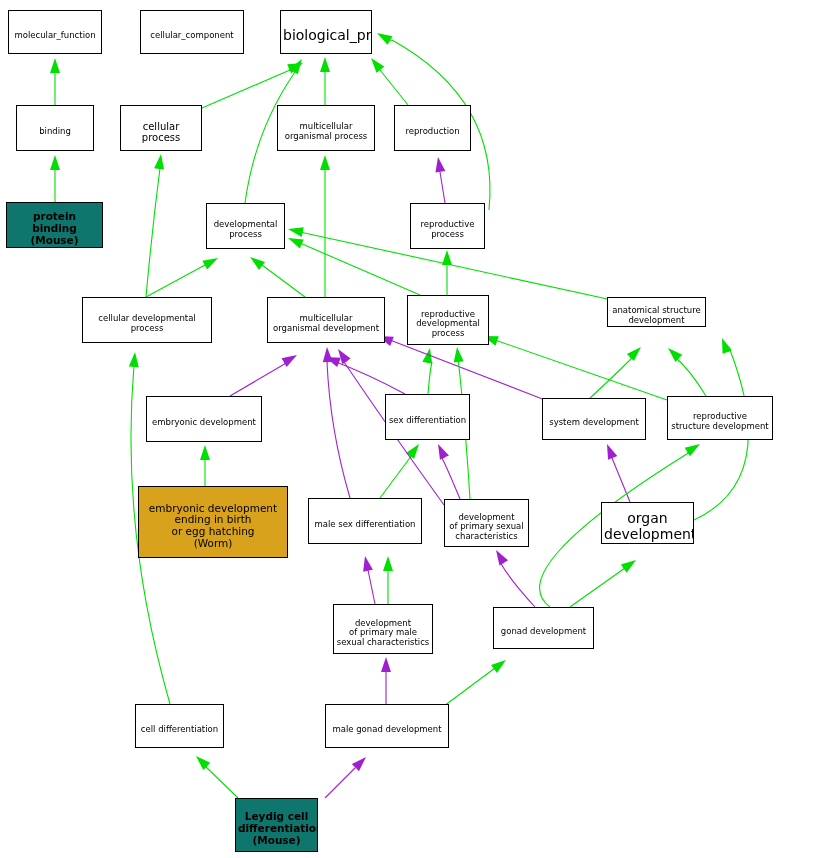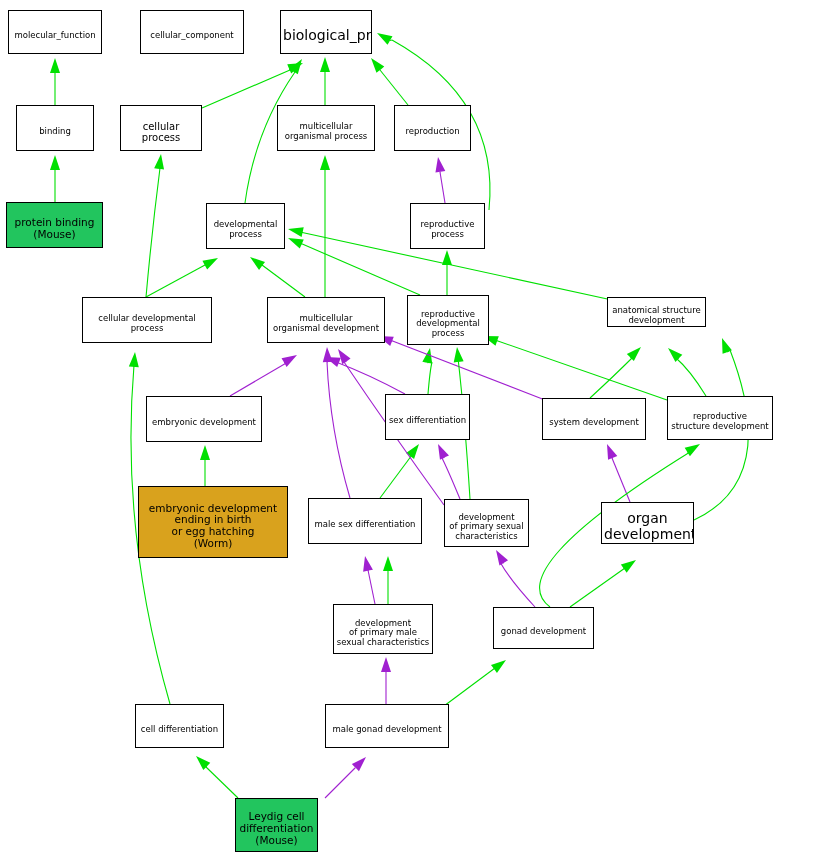--- a/index.html
+++ b/index.html
@@ -40,21 +40,21 @@
     overflow: hidden;
   }
   .go-node .node-text {
     display: block;
     width: 100%;
     padding: 0 2px;
     box-sizing: border-box;
     margin-top: 8px;
   }
   .fill-plain   { background: #ffffff; }
-  .fill-blue    { background: #22c55e; }
+  .fill-blue    { background: #0f766e; font-weight: bold; }
   .fill-orange  { background: #d9a21d; }
 </style>
 </head>
 <body>
 
 <div id="graph-root">
   <svg id="edge-layer" viewBox="0 0 832 858" xmlns="http://www.w3.org/2000/svg">
       <g>
         <path d="M 55 105 L 55 72" fill="none" stroke="#00e000" stroke-width="1.1"></path>
         <line x1="55" y1="72" x2="55" y2="73" stroke="#00e000" stroke-width="1.1"></line>

